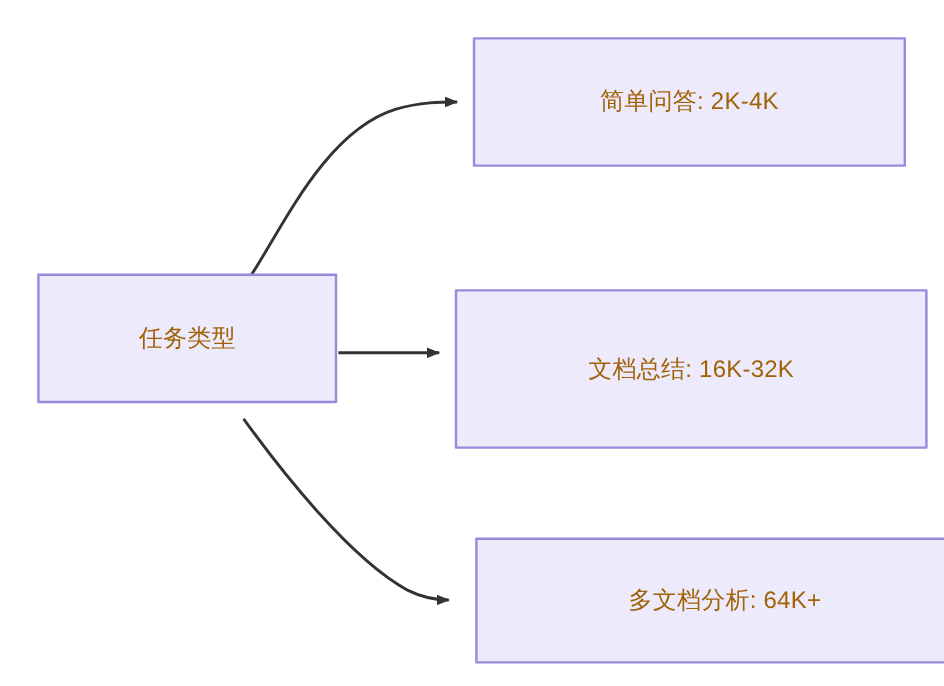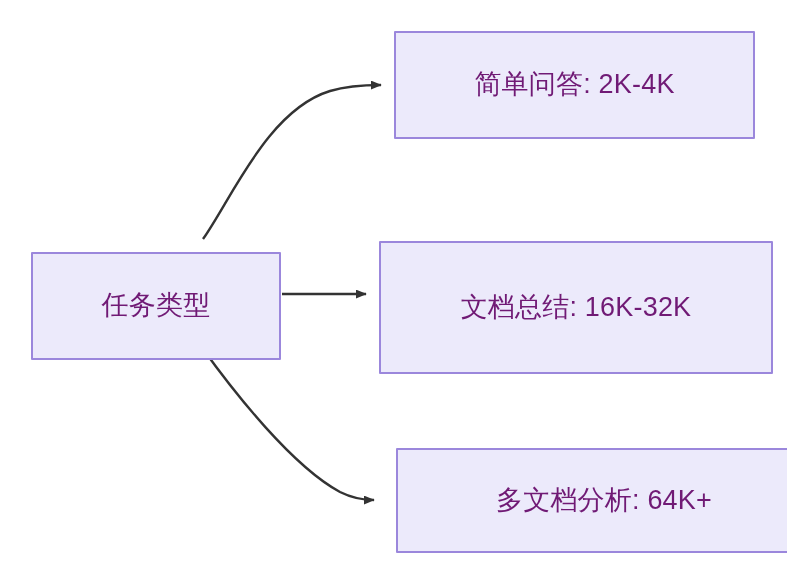--- a/index.html
+++ b/index.html
@@ -29,29 +29,29 @@
     position: absolute;
     box-sizing: border-box;
     background: #ECEAFB;
     border: 2px solid #9B87DC;
     border-radius: 1px;
     display: flex;
     align-items: center;
     justify-content: center;
   }
   .node-label {
-    color: #701a75;
-    font-size: 27px;
+    color: #a16207;
+    font-size: 20px;
     line-height: 1.1;
     white-space: nowrap;
     letter-spacing: 0.2px;
   }
   #node-source {
     left: 31px;
-    top: 252px;
+    top: 228px;
     width: 250px;
     height: 108px;
   }
   #node-simple-qa {
     left: 394px;
     top: 31px;
     width: 361px;
     height: 108px;
   }
   #node-doc-summary {

